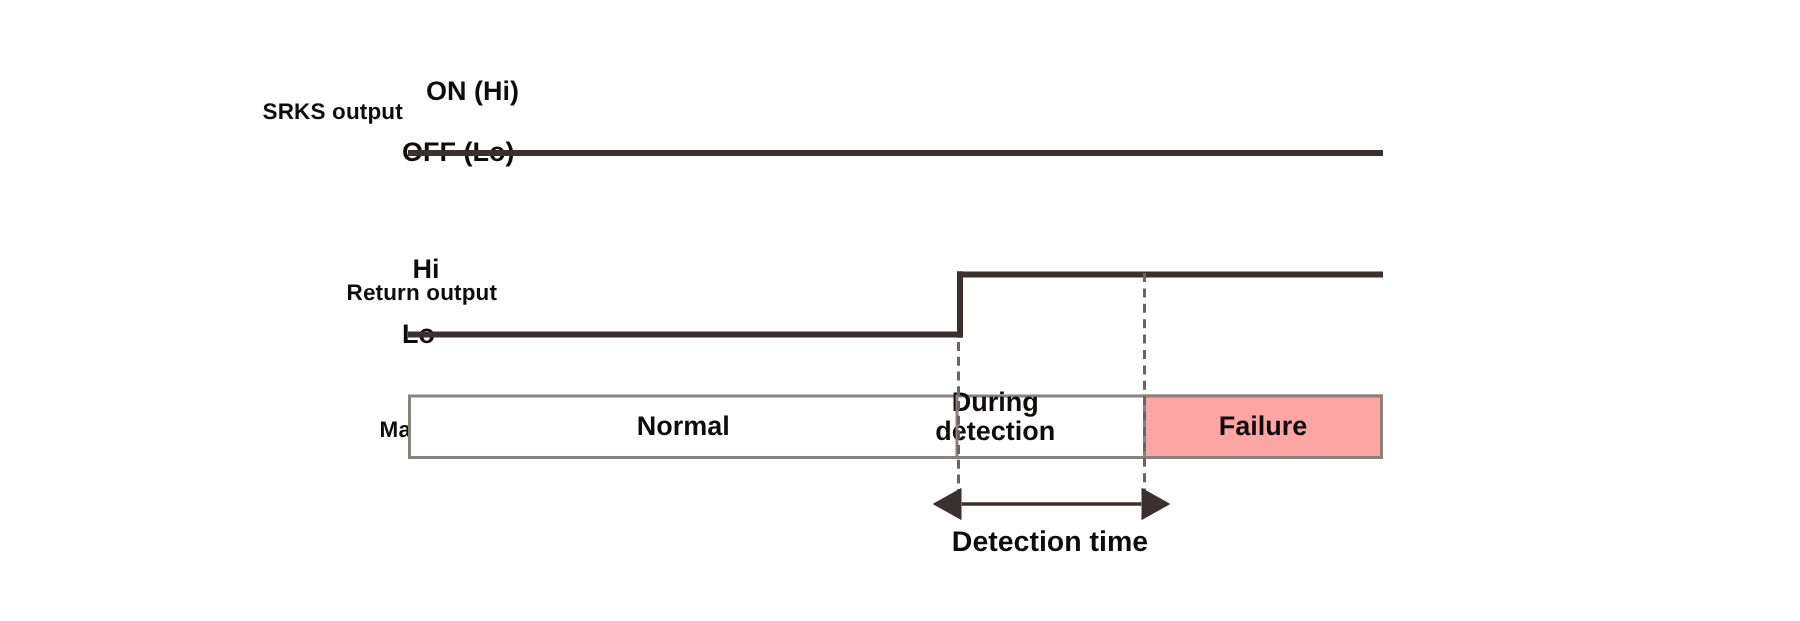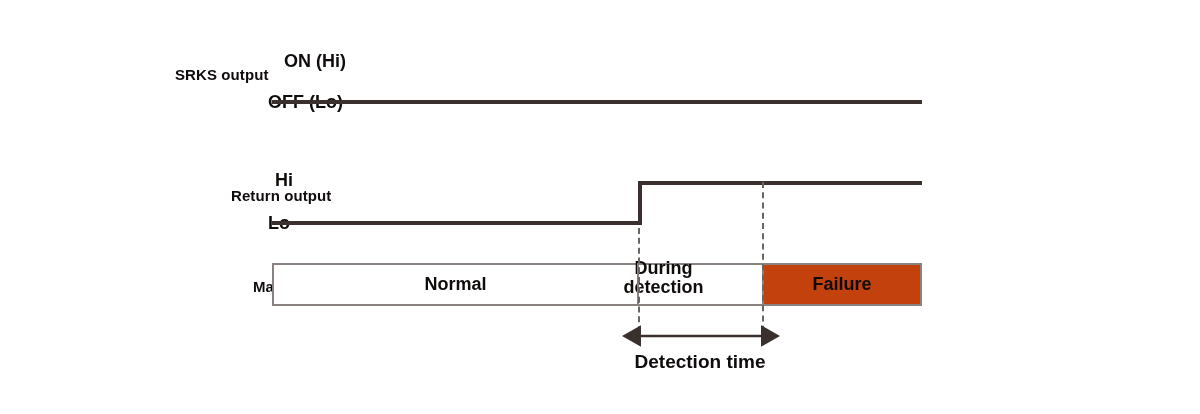--- a/index.html
+++ b/index.html
@@ -72,21 +72,21 @@
     background: #ffffff;
   }
   .judg-seg {
     position: absolute;
     box-sizing: border-box;
     display: flex;
     align-items: center;
     justify-content: center;
   }
   .seg-fill-gray {
-    background: #c2410c;
+    background: #fca5a5;
     border: 2px solid #8a827e;
   }
   .seg-divider {
     position: absolute;
     width: 2px;
     background: #8a827e;
   }
   .arrow-svg {
     position: absolute;
     overflow: visible;

